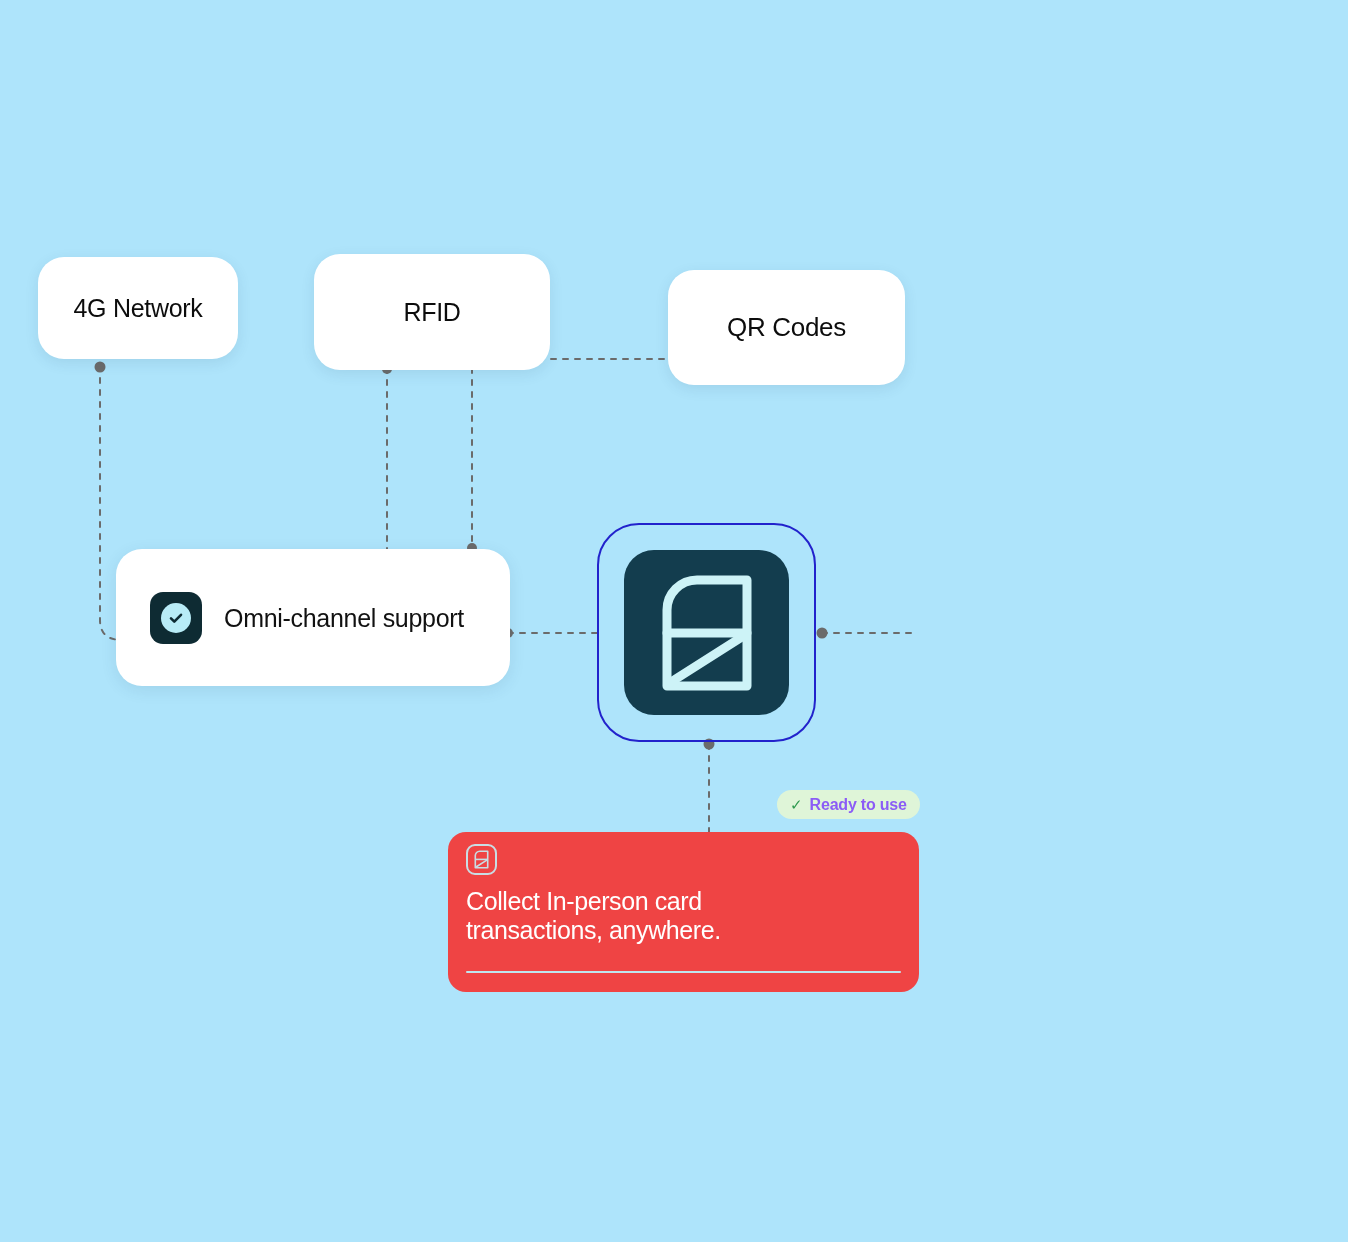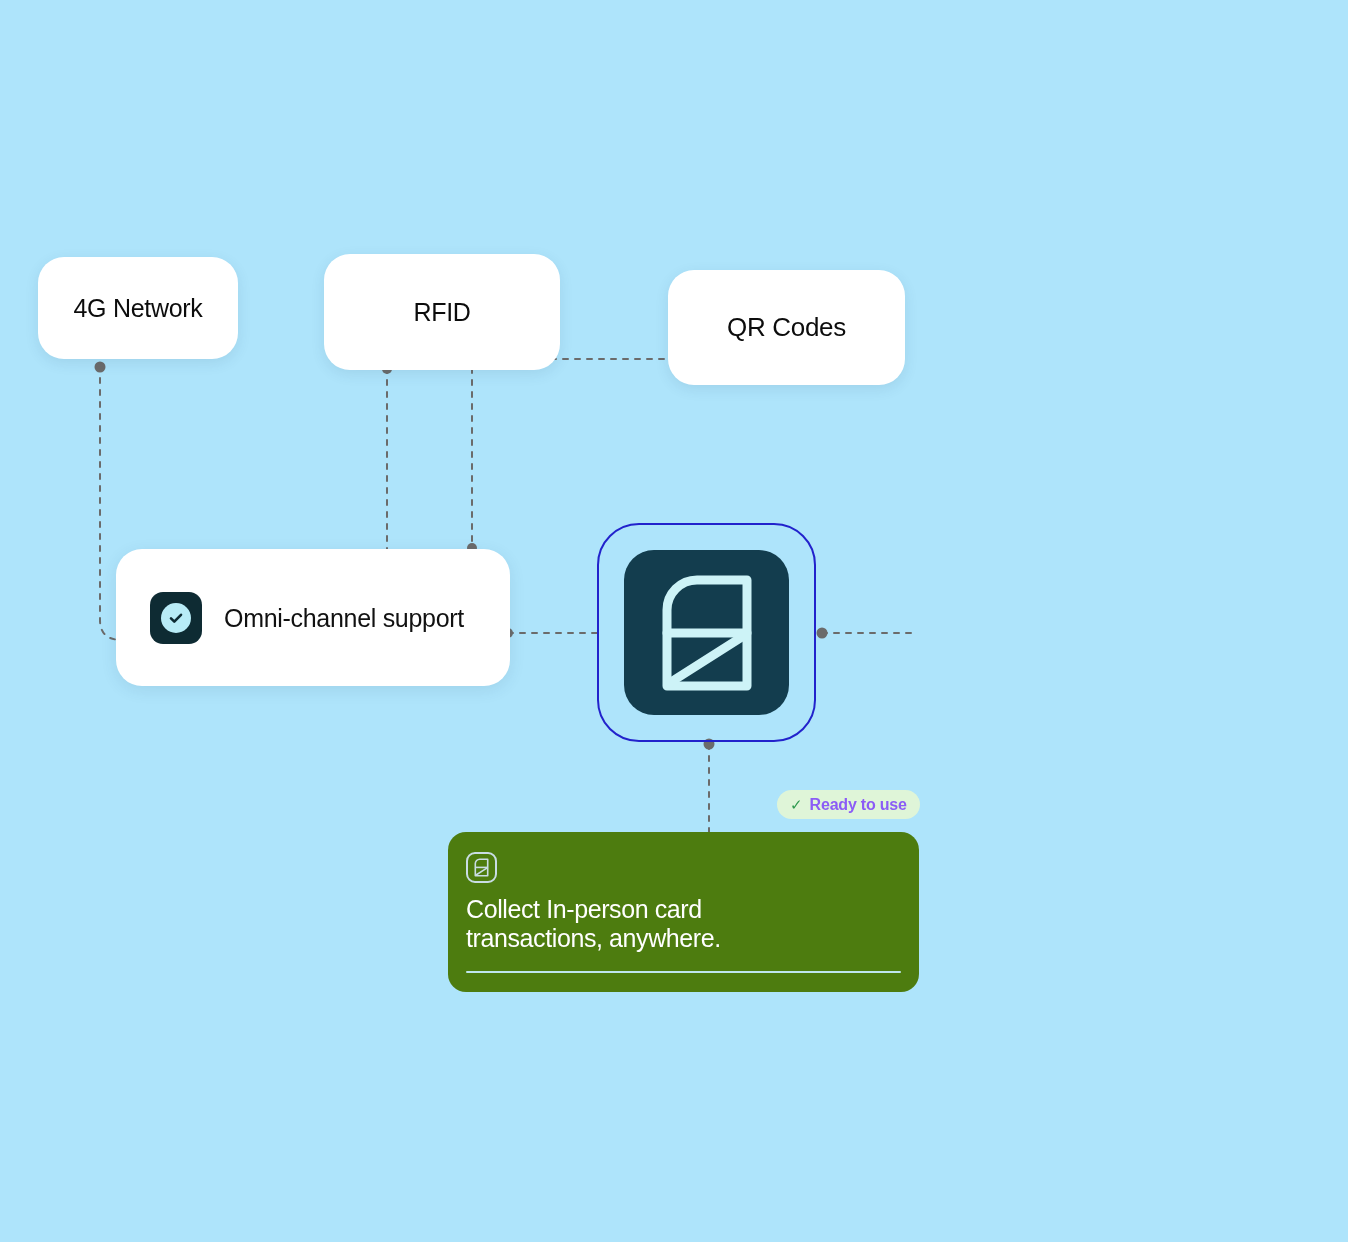--- a/index.html
+++ b/index.html
@@ -46,21 +46,21 @@
     box-sizing: border-box;
   }
   .pill .pill-label {
     font-size: 25px;
     color: #0C0C0C;
     letter-spacing: -0.3px;
     white-space: nowrap;
   }
 
   #card-4g     { left: 38px;  top: 257px; width: 200px; height: 102px; }
-  #card-rfid   { left: 314px; top: 254px; width: 236px; height: 116px; margin-left: 10px; }
+  #card-rfid   { left: 314px; top: 254px; width: 236px; height: 116px; }
   #card-qr     { left: 668px; top: 270px; width: 237px; height: 115px; }
   #card-qr .pill-label { font-size: 26px; }
 
   
   .feature-card {
     position: absolute;
     background: #FFFFFF;
     border-radius: 26px;
     box-shadow: 0 4px 16px rgba(30, 70, 100, 0.10);
     display: flex;
@@ -156,24 +156,24 @@
   }
 
   
   #promo-card {
     position: absolute;
     left: 448px;
     top: 832px;
     width: 471px;
     height: 160px;
     border-radius: 18px;
-    background: #4d7c0f;
-    z-index: 3;
-    box-sizing: border-box;
-    padding: 20px 18px 0 18px;
+    background: #ef4444;
+    z-index: 3;
+    box-sizing: border-box;
+    padding: 12px 18px 0 18px;
   }
   #promo-sim-icon {
     width: 31px;
     height: 31px;
     border: 2px solid #C9DDE4;
     border-radius: 9px;
     display: flex;
     align-items: center;
     justify-content: center;
     box-sizing: border-box;

